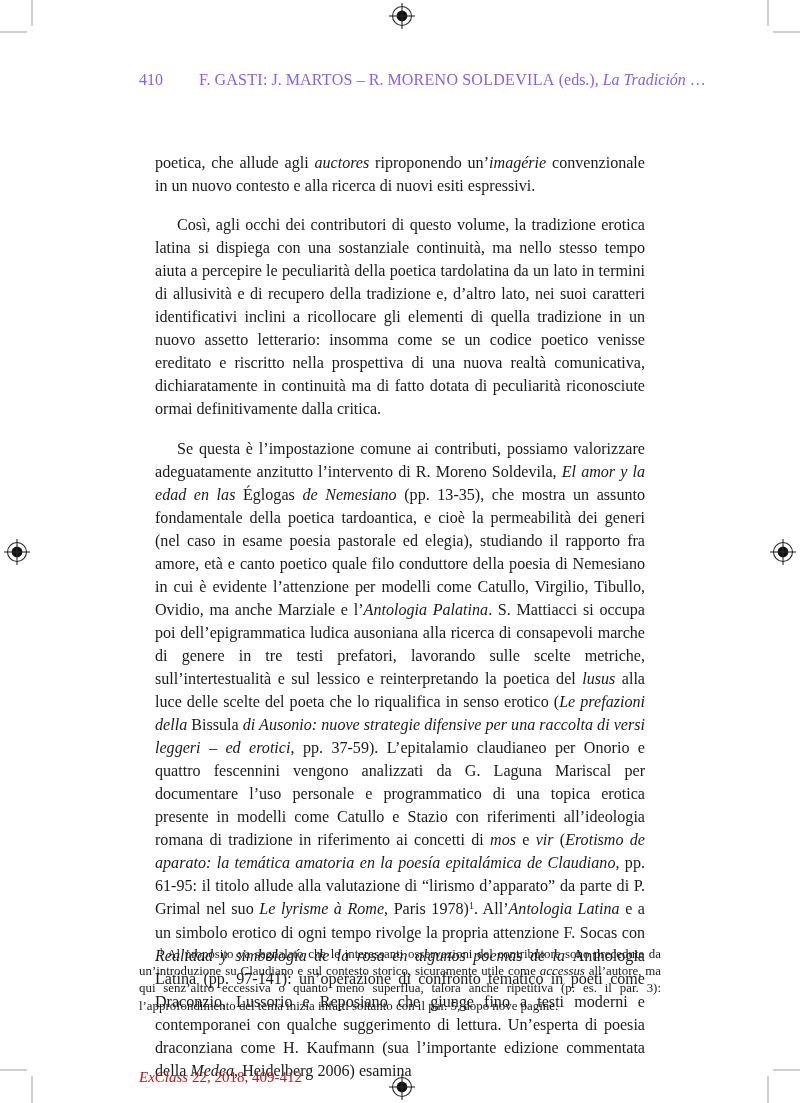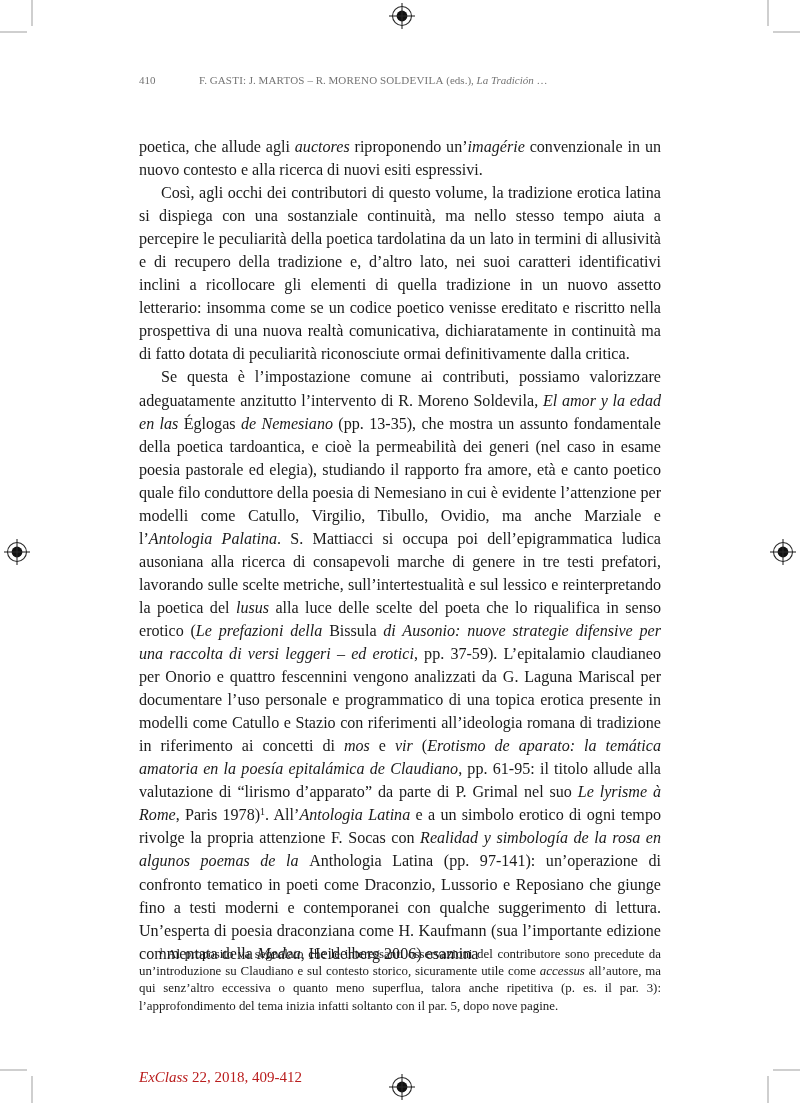--- a/index.html
+++ b/index.html
@@ -30,24 +30,24 @@
     height: 26px;
   }
   .reg-mark svg { display: block; }
 
   
   #running-head {
     position: absolute;
     left: 139px;
     top: 70px;
     width: 522px;
-    font-size: 11px;
+    font-size: 16px;
     line-height: 20px;
     white-space: nowrap;
-    color: #737373;
+    color: #8b5cf6;
   }
   #running-head .folio {
     display: inline-block;
     width: 60px;
   }
   .smallcaps {
     font-variant: small-caps;
     letter-spacing: 0.02em;
   }
   .ital { font-style: italic; }
@@ -58,21 +58,21 @@
     left: 139px;
     top: 135px;
     width: 522px;
     font-size: 16.1px;
     line-height: 23.05px;
     text-align: justify;
     text-justify: inter-word;
     hyphens: none;
   }
   #body-text p {
-    margin: 0;
+    margin: 16px;
     text-indent: 0;
   }
   #body-text p.indent {
     text-indent: 22px;
   }
   sup.fn-ref {
     font-size: 0.62em;
     vertical-align: 0.52em;
     line-height: 0;
   }

